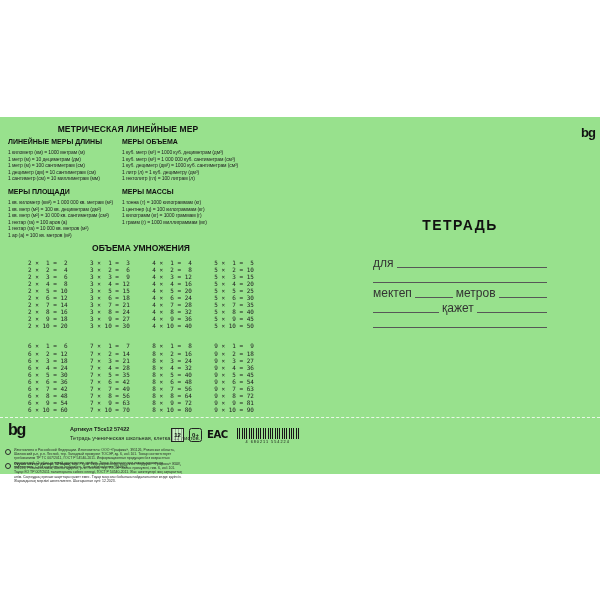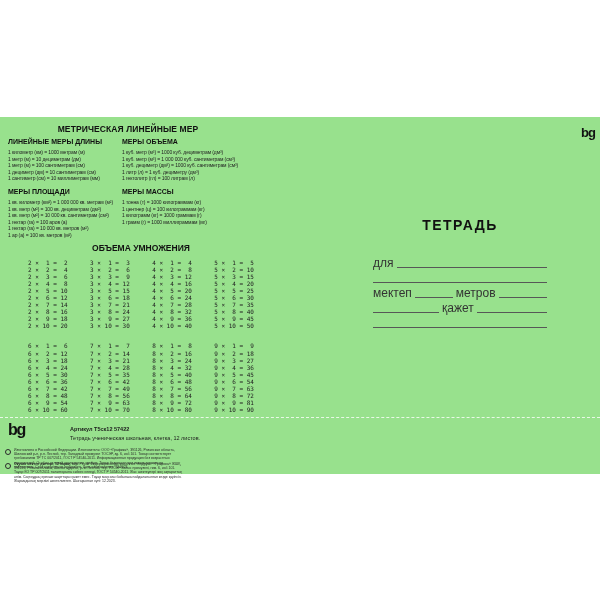--- a/index.html
+++ b/index.html
@@ -288,20 +288,29 @@
 
     <div class="perf"></div>
 
     <div class="logo-bl">bg</div>
 
     <div class="article">
       <div class="art">Артикул Т5ск12 57422</div>
       <div class="desc">Тетрадь ученическая школьная, клетка, 12 листов.</div>
     </div>
 
+    <div class="badges">
+      <div class="sheets-box">12</div>
+      <div class="age-box">0+</div>
+      <div class="eac">ЕАС</div>
+      <div class="barcode">
+        <div class="bars"></div>
+        <div class="bc-num">4 680211 554224</div>
+      </div>
+    </div>
 
     <div class="legal l1">
       <span class="cert-circle"></span>
       <div class="legal-text">Изготовлено в Российской Федерации. Изготовитель: ООО «Графика», 391126, Рязанская область, Шиловский р-н, р.п. Лесной, тер. Западный промузел ТОСЭР, зд. 6, каб 101. Товар соответствует требованиям ТР ТС 007/2011, ГОСТ Р 54540-2011. Информационная продукция без возрастных ограничений. Особых условий хранения не требует. Товар безопасен при использовании по назначению. Срок годности не ограничен. Дата изготовления: 12.2023.</div>
     </div>
 
     <div class="legal l2">
       <span class="cert-circle"></span>
       <div class="legal-text"><b>Оқушы мектеп дәптері, 12 парақ, тор.</b><span> Ресей Федерациясында жасалған. Өндіруші: «Графика» ЖШҚ, 391126, Рязань облысы, Шилов ауданы, р. п. Лесной, тер. ТОСЭР Батыс промузелі, ғим. 6, каб 101. Тауар КО ТР 007/2011 талаптарына сәйкес келеді, ГОСТ Р 54540-2011. Жас шектеулері жоқ ақпараттық өнім. Сақтаудың ерекше шарттары қажет емес. Тауар мақсаты бойынша пайдаланылған кезде қауіпсіз. Жарамдылық мерзімі шектелмеген. Шығарылған күні: 12.2023.</span></div>
     </div>

